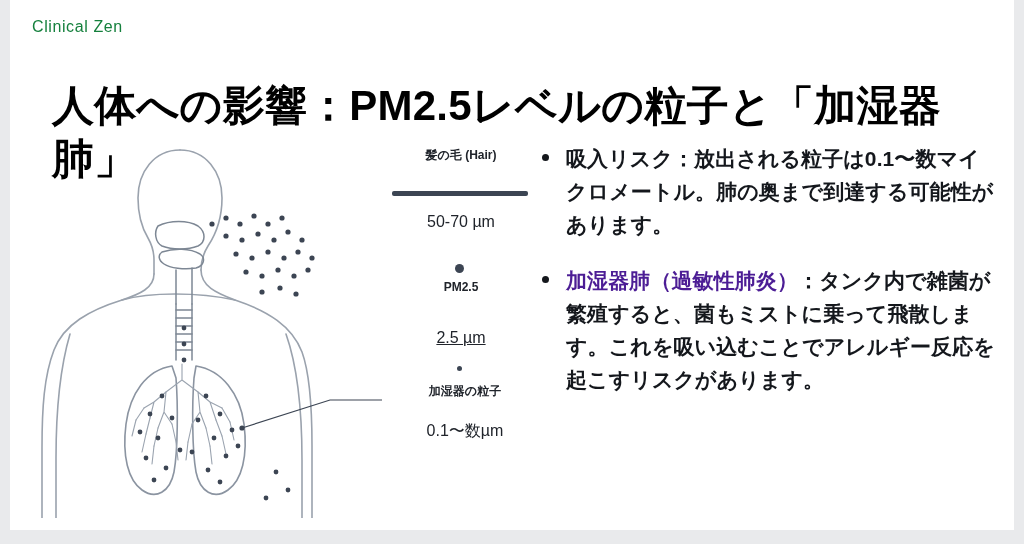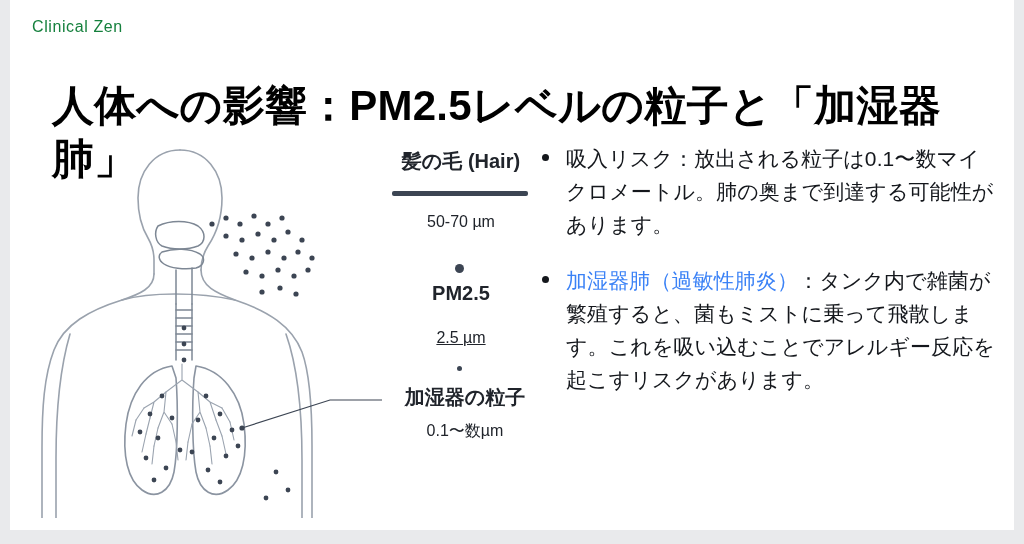--- a/index.html
+++ b/index.html
@@ -54,21 +54,21 @@
     width: 520px; height: 390px;
   }
   .figure svg { display: block; }
 
   .fig-label {
     position: absolute;
     text-align: center;
     color: #20242b;
   }
   .fig-label .lbl-title {
-    font-size: 20px;
+    font-size: 12px;
     font-weight: bold;
     line-height: 1.3;
     white-space: nowrap;
   }
   .fig-label .lbl-sub {
     font-size: 16px;
     font-weight: normal;
     margin-top: 11px;
     white-space: nowrap;
   }
@@ -101,38 +101,39 @@
     background: #3c4553;
   }
   .hum-label { left: 340px; top: 256px; width: 190px; }
   .hum-sub   { left: 340px; top: 282px; width: 190px; }
 
   
   .bullets {
     position: absolute;
     left: 540px; top: 142px;
     width: 460px;
+    font-weight: bold;
   }
   .bullet {
     position: relative;
     padding-left: 26px;
     margin-bottom: 22px;
     font-size: 21px;
     line-height: 1.58;
     color: #14171c;
     letter-spacing: .1px;
   }
   .bullet .dot {
     position: absolute;
     left: 2px; top: 12px;
     width: 7px; height: 7px;
     border-radius: 50%;
     background: #14171c;
   }
-  .hl { color: #3b82f6; }
+  .hl { color: #4c1d95; }
 </style>
 </head>
 <body>
 
 <div class="slide">
 
   <div class="edge-left"></div>
   <div class="edge-right"></div>
   <div class="edge-bottom"></div>
 

